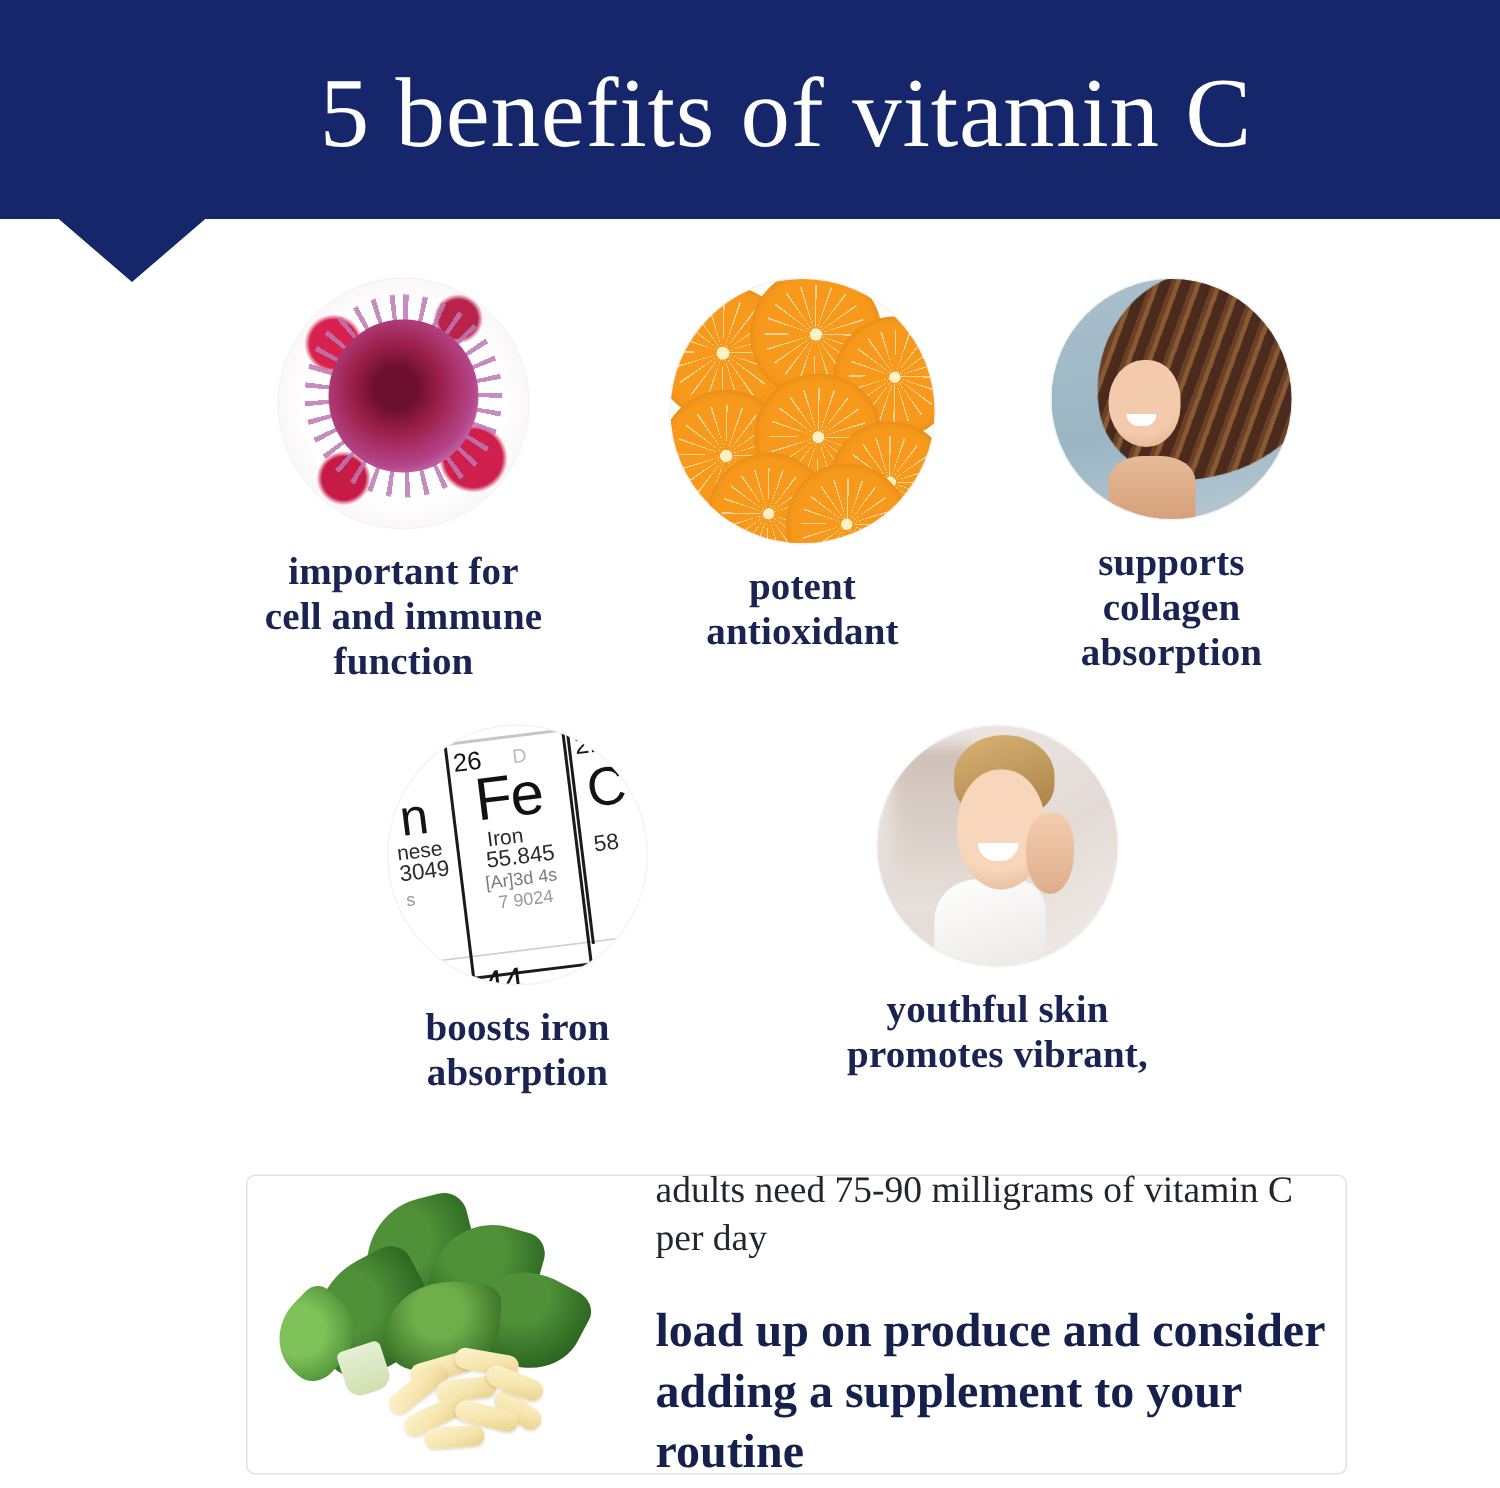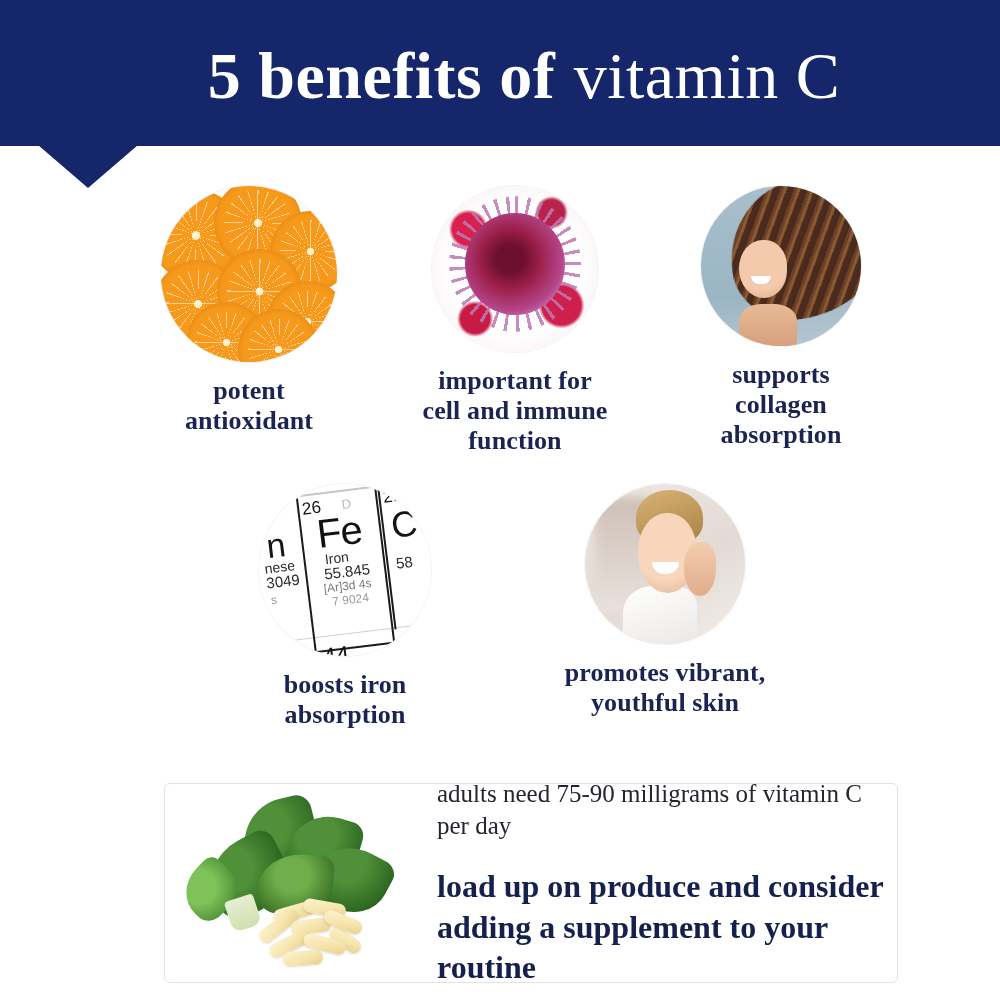--- a/index.html
+++ b/index.html
@@ -39,21 +39,21 @@
     align-items: center;
     justify-content: center;
     color: #ffffff;
     font-size: 66px;
     line-height: 1;
     letter-spacing: 0.5px;
     white-space: nowrap;
     padding-top: 6px;
     box-sizing: border-box;
   }
-  .header-title .t-light { font-weight: 700; margin-left: 48px; }
+  .header-title .t-light { font-weight: 400; margin-left: 48px; }
   .header-title .t-bold  { font-weight: 400; margin-left: 0.28em; }
   .header-notch {
     position: absolute;
     left: 38px;
     top: 145px;
     width: 0;
     height: 0;
     border-left: 50px solid transparent;
     border-right: 50px solid transparent;
     border-top: 43px solid #15266b;
@@ -340,51 +340,51 @@
 
   <div class="header-bar"></div>
   <div class="header-title">
     <span class="t-light">5 benefits of</span>
     <span class="t-bold">vitamin C</span>
   </div>
   <div class="header-notch"></div>
 
   <div class="row" style="left:150px; top:186px; width:730px; gap:56px;">
 
+    <div class="benefit" style="width:230px;">
+      <div class="circle" style="width:166px;height:166px;">
+        <div class="art art-cell">
+          <div class="plasma"></div>
+          <div class="spikes"></div>
+          <div class="virus"></div>
+        </div>
+      </div>
+      <div class="benefit-label">
+        <div>important for</div>
+        <div>cell and immune</div>
+        <div>function</div>
+      </div>
+    </div>
+
     <div class="benefit" style="width:190px;">
       <div class="circle" style="width:176px;height:176px;">
         <div class="art art-oranges">
           <div class="slice" style="left:-6%;  top:2%;   width:52%; height:52%;"></div>
           <div class="slice" style="left:30%;  top:-4%;  width:50%; height:50%;"></div>
           <div class="slice" style="left:62%;  top:14%;  width:46%; height:46%;"></div>
           <div class="slice" style="left:-4%;  top:42%;  width:50%; height:50%;"></div>
           <div class="slice" style="left:32%;  top:36%;  width:48%; height:48%;"></div>
           <div class="slice" style="left:60%;  top:54%;  width:46%; height:46%;"></div>
           <div class="slice" style="left:14%;  top:66%;  width:46%; height:46%;"></div>
           <div class="slice" style="left:44%;  top:70%;  width:46%; height:46%;"></div>
         </div>
       </div>
       <div class="benefit-label">
         <div>potent</div>
         <div>antioxidant</div>
-      </div>
-    </div>
-
-    <div class="benefit" style="width:230px;">
-      <div class="circle" style="width:166px;height:166px;">
-        <div class="art art-cell">
-          <div class="plasma"></div>
-          <div class="spikes"></div>
-          <div class="virus"></div>
-        </div>
-      </div>
-      <div class="benefit-label">
-        <div>important for</div>
-        <div>cell and immune</div>
-        <div>function</div>
       </div>
     </div>
 
     <div class="benefit" style="width:190px;">
       <div class="circle" style="width:160px;height:160px;">
         <div class="art art-hair">
           <div class="hair"></div>
           <div class="neck"></div>
           <div class="face"></div>
           <div class="smile"></div>
@@ -436,22 +436,22 @@
         <div class="art art-skin">
           <div class="bgblur"></div>
           <div class="towel"></div>
           <div class="hairb"></div>
           <div class="face"></div>
           <div class="smile"></div>
           <div class="hand"></div>
         </div>
       </div>
       <div class="benefit-label">
+        <div>youthful skin</div>
         <div>promotes vibrant,</div>
-        <div>youthful skin</div>
       </div>
     </div>
   </div>
 
   <div class="info-card">
     <div class="card-art">
       <div class="art-greens">
         <div class="leaf l1"></div>
         <div class="leaf l2"></div>
         <div class="leaf l3"></div>

